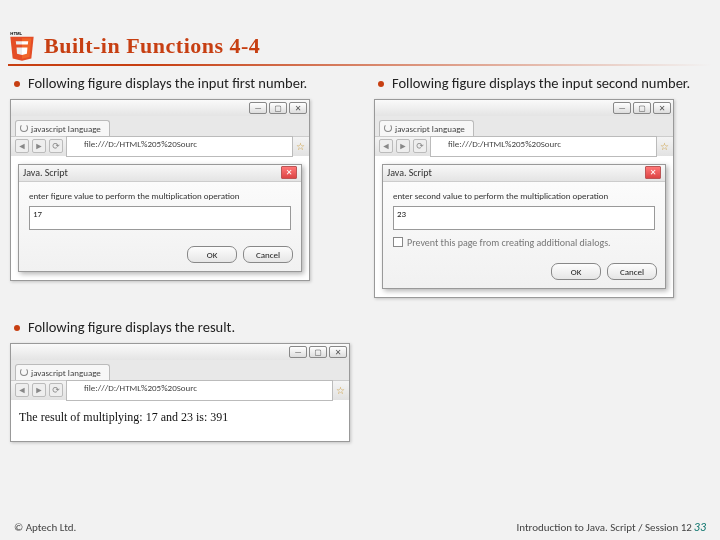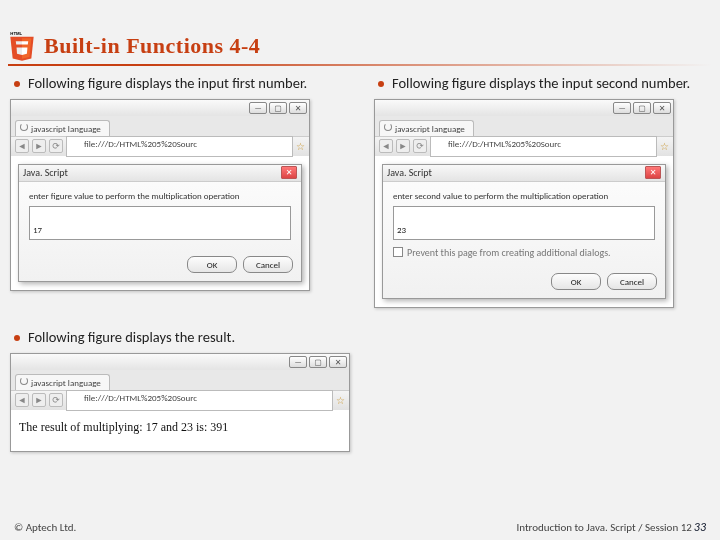--- a/index.html
+++ b/index.html
@@ -102,20 +102,21 @@
 }
 .tab {
   background: #f7f7f7;
   border: 1px solid #bbb;
   border-bottom: none;
   border-radius: 3px 3px 0 0;
   padding: 2px 8px 2px 4px;
   font-size: 9px;
   color: #444;
   display: flex;
+  align-items: center;
   gap: 3px;
 }
 .tab-spinner {
   width: 8px; height: 8px;
   border: 1.5px solid #888;
   border-top-color: transparent;
   border-radius: 50%;
 }
 .bw-addr {
   height: 20px;
@@ -182,24 +183,24 @@
   border-radius: 1px;
 }
 .dlg-body {
   padding: 8px 10px 6px 10px;
   font-size: 9px;
   color: #333;
 }
 .dlg-prompt { margin-bottom: 5px; }
 .dlg-input {
   width: 100%;
-  height: 15px;
+  height: 24px;
   border: 1px solid #999;
   background: #fff;
-  padding: 16px 3px;
+  padding: 0 3px;
   font-size: 9px;
   line-height: 13px;
   color: #222;
   margin-bottom: 6px;
 }
 .dlg-checkbox-row {
   display: flex;
   align-items: center;
   gap: 4px;
   font-size: 10px;
@@ -236,21 +237,21 @@
   left: 0;
   width: 100%;
   display: flex;
   justify-content: space-between;
   align-items: center;
   padding: 0 14px;
   font-size: 11px;
   color: #444;
 }
 .footer .right { display: flex; gap: 2px; align-items: center; }
-.page-num { color: #0f172a; font-size: 12px; font-style: italic; }
+.page-num { color: #0f766e; font-size: 12px; font-style: italic; }
 </style>
 </head>
 <body>
 
 <div class="header">
   <svg class="html5-badge" viewBox="0 0 36 40">
     <text x="3" y="6" font-size="5.5" font-family="Arial" font-weight="bold" fill="#000">HTML</text>
     <polygon points="3,8 33,8 30,36 18,39 6,36" fill="#e44d26"></polygon>
     <polygon points="18,10 30,10 27.6,34 18,36.5" fill="#f16529"></polygon>
     <polygon points="18,14 10,14 10.5,18 18,18" fill="#ebebeb"></polygon>

